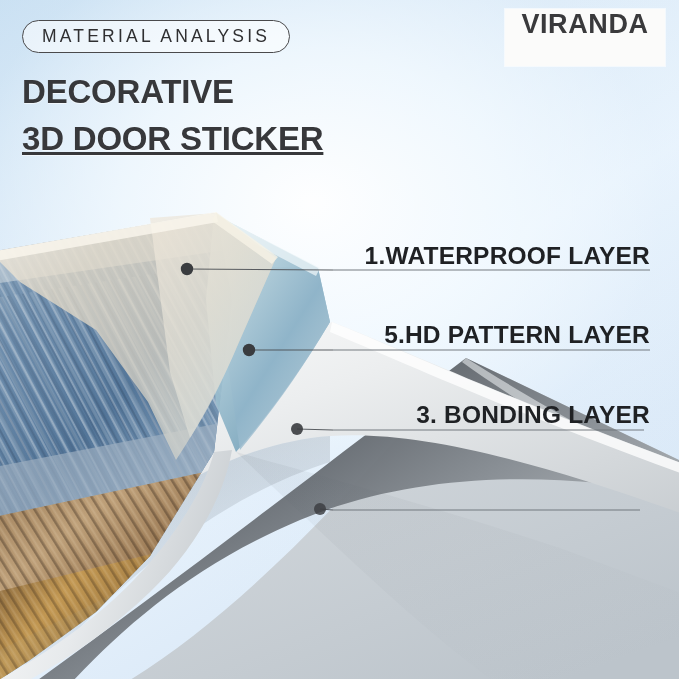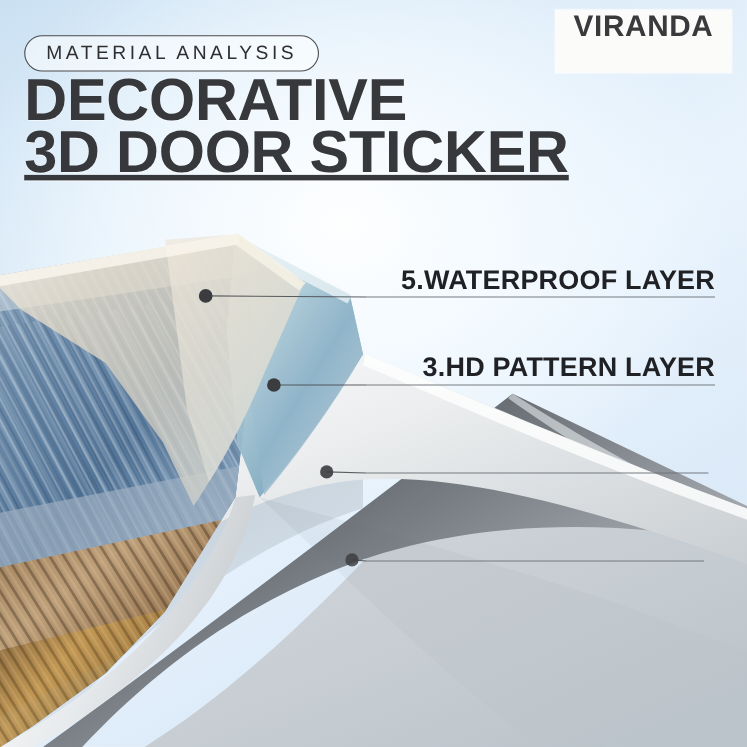--- a/index.html
+++ b/index.html
@@ -21,21 +21,21 @@
           rgba(243,250,255,0.80) 36%,
           rgba(226,240,252,0.22) 66%,
           rgba(226,240,252,0.0) 100%),
       linear-gradient(150deg, #c6def1 0%, #dbeaf7 26%, #eaf4fd 50%, #dceaf8 74%, #d6e7f7 100%);
   }
 
   
   .pill {
     position: absolute;
     left: 22px;
-    top: 32px;
+    top: 20px;
     height: 33px;
     padding: 0 19px;
     display: flex;
     align-items: center;
     border: 1.3px solid #4a4a4c;
     border-radius: 18px;
     background: rgba(255,255,255,0.55);
     box-sizing: border-box;
   }
   .pill span {
@@ -45,21 +45,21 @@
     font-weight: 400;
     white-space: nowrap;
   }
 
   .headline {
     position: absolute;
     left: 22px;
     top: 68px;
     color: #37383b;
     font-weight: 700;
-    font-size: 54px;
+    font-size: 33px;
     line-height: 47px;
     letter-spacing: -0.2px;
     text-shadow: 0 1px 0 rgba(255,255,255,0.55);
   }
   .headline .l2 { display: block; text-decoration: underline; }
 
   .logo-box {
     position: absolute;
     left: 505px;
     top: 9px;
@@ -326,24 +326,27 @@
         <circle cx="187" cy="269" r="6.2"></circle>
         <circle cx="249" cy="350" r="6.2"></circle>
         <circle cx="297" cy="429" r="6.0" opacity="0.9"></circle>
         <circle cx="320" cy="509" r="6.0" opacity="0.82"></circle>
       </g>
     </svg>
   </div>
 
   <div class="callouts">
     <div class="callout c1">
-      <span class="txt">5.WATERPROOF LAYER</span>
+      <span class="txt">1.WATERPROOF LAYER</span>
     </div>
     <div class="callout c2">
-      <span class="txt">3.HD PATTERN LAYER</span>
+      <span class="txt">5.HD PATTERN LAYER</span>
+    </div>
+    <div class="callout c3">
+      <span class="txt">3. BONDING LAYER</span>
     </div>
   </div>
 
   <div class="pill">
     <span>MATERIAL ANALYSIS</span>
   </div>
 
   <div class="headline">
     <span class="l1">DECORATIVE</span>
     <span class="l2">3D DOOR STICKER</span>

